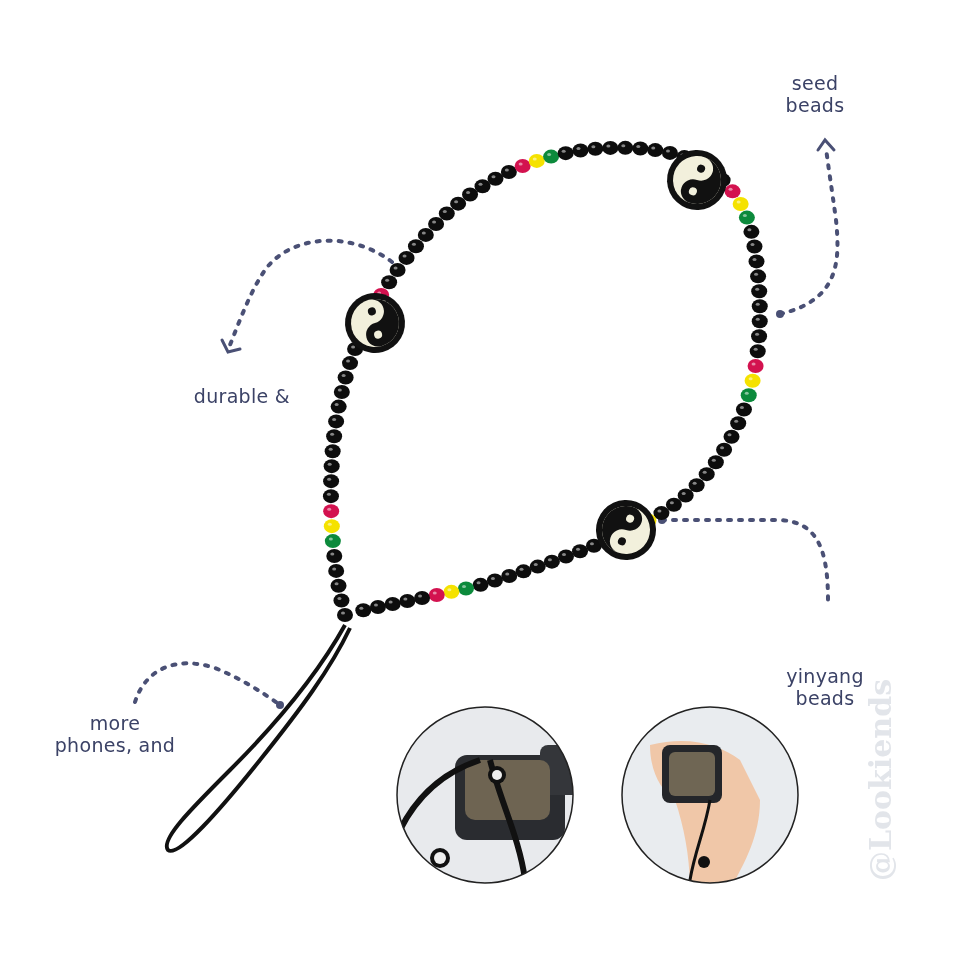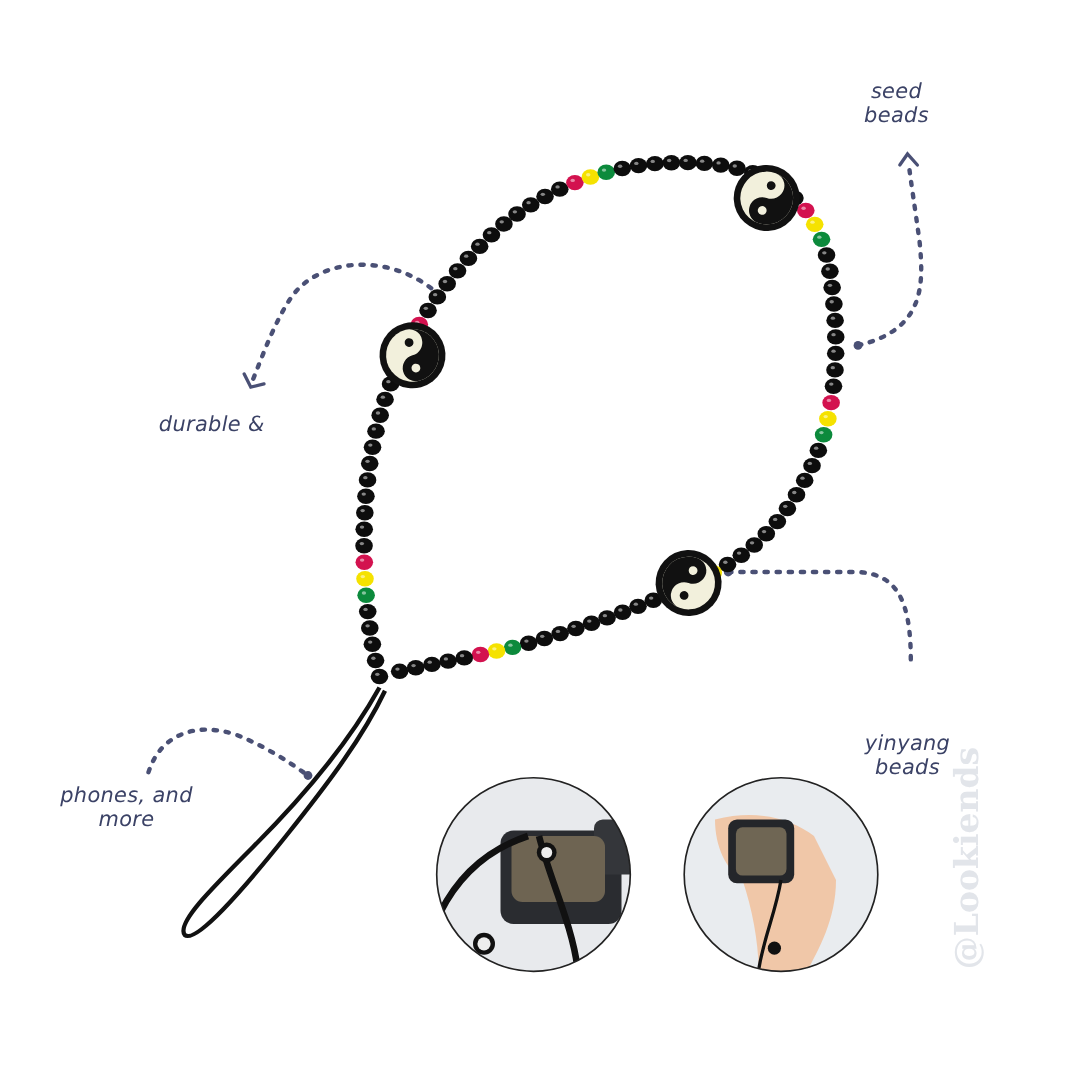--- a/index.html
+++ b/index.html
@@ -1,18 +1,18 @@
 <!DOCTYPE html>
 <html><head>
 <meta charset="utf-8">
 <style>
   html,body{margin:0;padding:0;background:#ffffff;}
   body{width:975px;height:975px;position:relative;overflow:hidden;font-family:"DejaVu Sans",sans-serif;}
   #stage{position:absolute;left:0;top:0;width:975px;height:975px;}
-  .label{position:absolute;color:#3b4266;font-family:"DejaVu Sans",sans-serif;font-size:19px;line-height:22px;text-align:center;letter-spacing:0.3px;font-style:italic;}
+  .label{position:absolute;color:#3b4266;font-family:"DejaVu Sans",sans-serif;font-size:19px;line-height:22px;text-align:center;letter-spacing:0.3px;}
   .watermark{position:absolute;left:880px;top:780px;transform:translate(-50%,-50%) rotate(-90deg);color:#e2e5ea;font-family:"DejaVu Serif",serif;font-weight:bold;font-size:30px;white-space:nowrap;}
 </style>
 </head>
 <body>
 
 <div id="stage">
   <svg width="975" height="975" viewBox="0 0 975 975" xmlns="http://www.w3.org/2000/svg">
     <defs>
       <clipPath id="c1">
           <circle cx="485" cy="795" r="88"></circle>
@@ -272,26 +272,26 @@
       <path d="M710,800 C705,830 695,850 690,880" stroke="#111" stroke-width="3" fill="none"></path>
       <circle cx="704" cy="862" r="6" fill="#111"></circle>
     </g>
     <circle cx="710" cy="795" r="88" fill="none" stroke="#222" stroke-width="1.5"></circle>
   </svg>
 
   <div class="label" style="left:770px;top:72px;width:90px;">
     <div>seed</div>
     <div>beads</div>
   </div>
-  <div class="label" style="left:95px;top:375px;width:195px;">
+  <div class="label" style="left:95px;top:385px;width:195px;text-align:right;">
     <div>durable &amp;</div>
   </div>
   <div class="label" style="left:765px;top:620px;width:120px;margin-top:45px;">
     <div>yinyang</div>
     <div>beads</div>
   </div>
   <div class="label" style="left:25px;top:712px;width:180px;">
+    <div>more</div>
     <div>phones, and</div>
-    <div>more</div>
   </div>
 
   <div class="watermark">@Lookiends</div>
 </div>
 
 </body></html>

